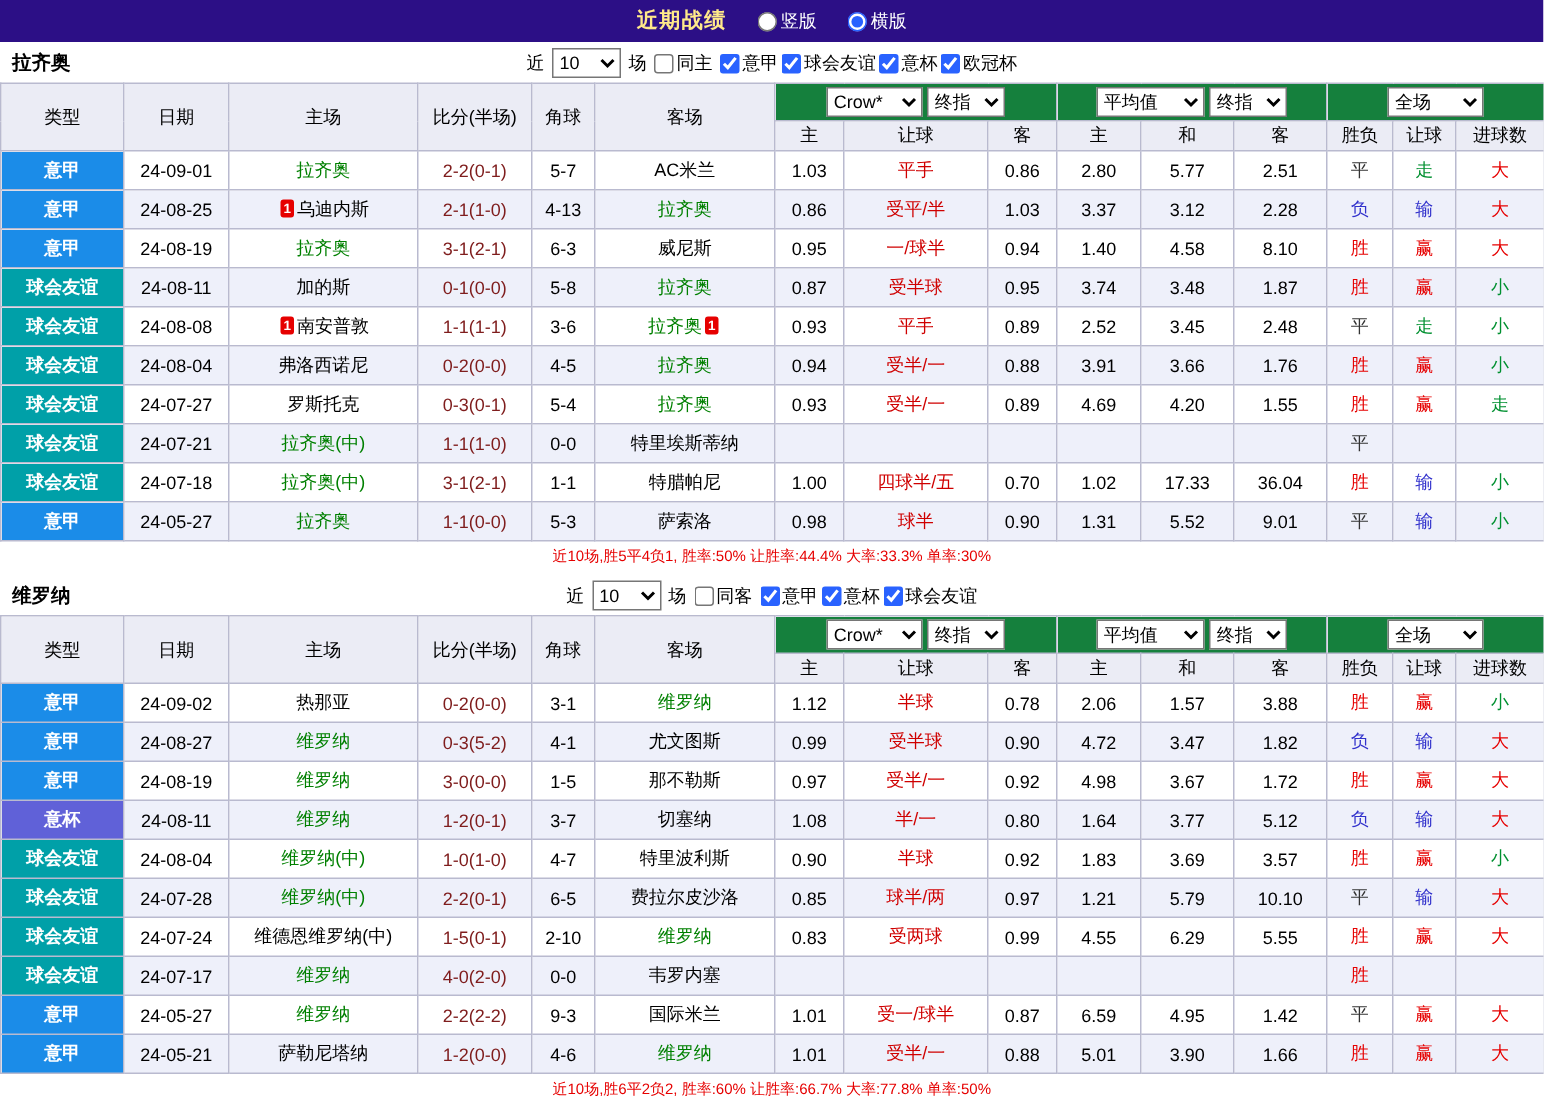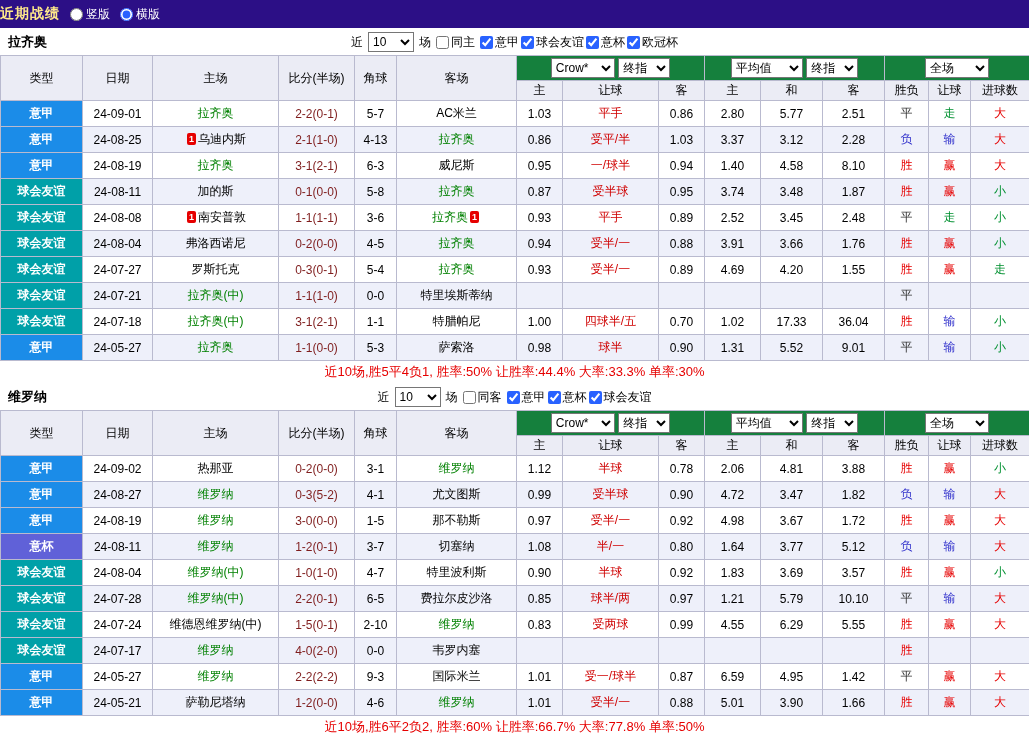--- a/index.html
+++ b/index.html
@@ -1,19 +1,19 @@
 <!DOCTYPE html>
 <html><head>
 <meta charset="utf-8">
 <style>
   *{box-sizing:border-box;margin:0;padding:0}
   html,body{background:#fff}
   body{width:1029px;font-family:"Liberation Sans","DejaVu Sans",sans-serif;font-size:12px;color:#000}
 
-  .topbar{height:28px;background:#2c0f86;display:flex;align-items:center;justify-content:flex-start;gap:10px;color:#fff}
+  .topbar{height:28px;background:#2c0f86;display:flex;align-items:center;justify-content:center;gap:20px;color:#fff}
   .topbar .title{font-weight:bold;font-size:14px;color:#ffe98a;letter-spacing:1px}
   .topbar label{display:inline-flex;align-items:center;gap:3px;cursor:pointer;font-size:12px}
   input[type=radio],input[type=checkbox]{accent-color:#2962ff;margin:0}
 
   .section-head{position:relative;height:27px;display:flex;align-items:center;border-top:1px solid #fff}
   .team-title{position:absolute;left:8px;font-weight:bold;font-size:13px}
   .filters{margin:0 auto;display:flex;align-items:center;gap:5px}
   .filters label{display:inline-flex;gap:2px;cursor:pointer}
 
   select{font-size:12px;height:20px;border:1px solid #767676;background:#fff;font-family:inherit}
@@ -35,21 +35,21 @@
   td.t-league{background:#1b8ce8 !important}
   td.t-friendly{background:#00a0a8 !important}
   td.t-cup{background:#6061d8 !important}
 
   td.score{color:#7f1d1d}
   td.handicap{color:#cf0000}
   .focus{color:#008000}
   .redcard{display:inline-block;background:#e60000;color:#fff;font-size:9px;line-height:12px;min-width:9px;padding:0 1px;border-radius:2px;margin:0 2px;vertical-align:1px;font-weight:bold}
   .r-red{color:#e60000}.r-blue{color:#3232cc}.r-green{color:#009030}.r-dark{color:#333}
 
-  .summary{height:22px;line-height:22px;text-align:center;color:#e60000;font-size:13px}
+  .summary{height:22px;line-height:22px;text-align:center;color:#e60000;font-size:10px}
 </style>
 </head>
 <body>
 
 <div class="topbar">
   <span class="title">近期战绩</span>
   <label>
     <input type="radio" name="layout" style="">
     <span>竖版</span>
   </label>
@@ -398,21 +398,21 @@
           <td class="type t-league">意甲</td>
           <td class="date">24-09-02</td>
           <td class="team"><span>热那亚</span></td>
           <td class="score">0-2(0-0)</td>
           <td class="corner">3-1</td>
           <td class="team"><span class="focus">维罗纳</span></td>
           <td class="odd">1.12</td>
           <td class="handicap">半球</td>
           <td class="odd">0.78</td>
           <td class="odd">2.06</td>
-          <td class="odd">4.81</td>
+          <td class="odd">1.57</td>
           <td class="odd">3.88</td>
           <td class="res r-red">胜</td>
           <td class="res r-red">赢</td>
           <td class="res r-green">小</td>
         </tr>
         <tr>
           <td class="type t-league">意甲</td>
           <td class="date">24-08-27</td>
           <td class="team"><span class="focus">维罗纳</span></td>
           <td class="score">0-3(5-2)</td>

